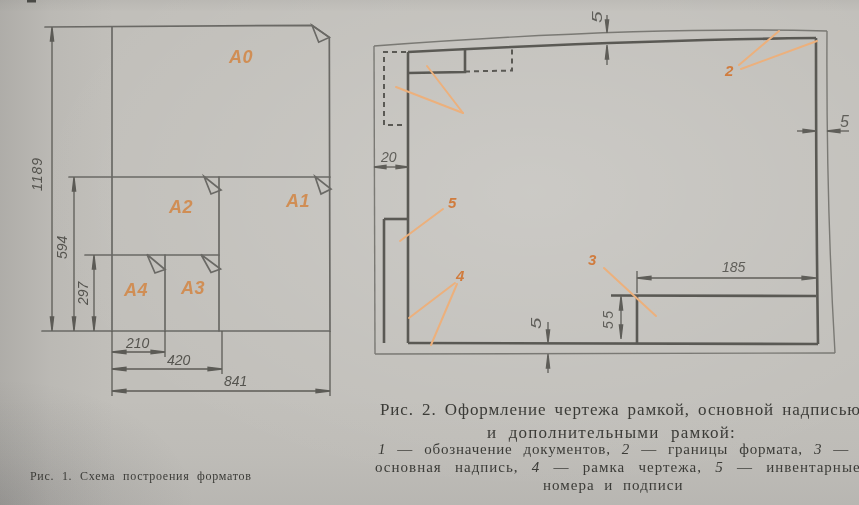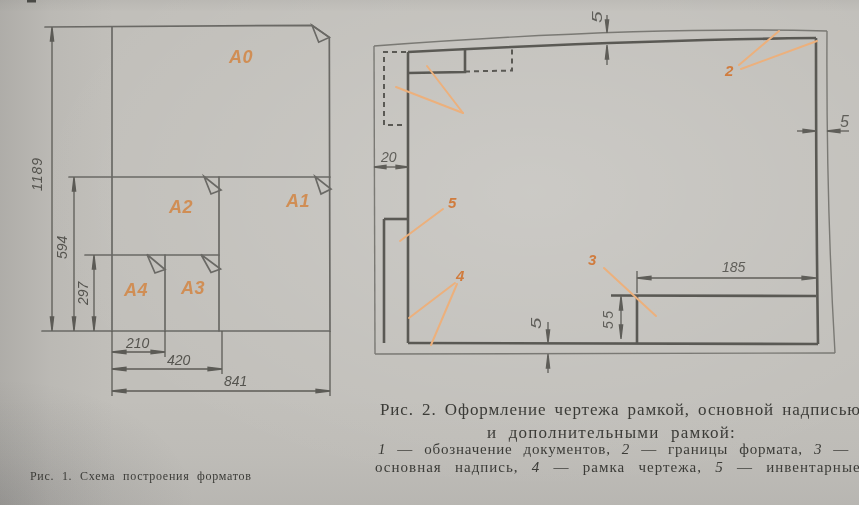--- a/index.html
+++ b/index.html
@@ -173,13 +173,14 @@
   <text class="onum" x="588" y="265">3</text>
   <text class="onum" x="456" y="281">4</text>
   <text class="onum" x="448" y="208">5</text>
 </svg>
 
 <div class="cap" style="left:30px;top:469px;font-size:12px;letter-spacing:0.7px;word-spacing:4px;">Рис. 1. Схема построения форматов</div>
 <div class="cap" style="left:380px;top:400px;font-size:17px;letter-spacing:0.9px;word-spacing:3px;">Рис. 2. Оформление чертежа рамкой, основной надписью</div>
 <div class="cap" style="left:487px;top:423px;font-size:17px;letter-spacing:1.2px;word-spacing:6px;">и дополнительными рамкой:</div>
 <div class="cap" style="left:378px;top:441px;font-size:15px;letter-spacing:0.8px;word-spacing:6.5px;"><i>1</i> — обозначение документов, <i>2</i> — границы формата, <i>3</i> —</div>
 <div class="cap" style="left:375px;top:459px;font-size:15px;letter-spacing:1.0px;word-spacing:8.5px;">основная надпись, <i>4</i> — рамка чертежа, <i>5</i> — инвентарные</div>
+<div class="cap" style="left:543px;top:477px;font-size:15px;letter-spacing:1.0px;word-spacing:5px;">номера и подписи</div>
 </div>
 
 </body></html>

